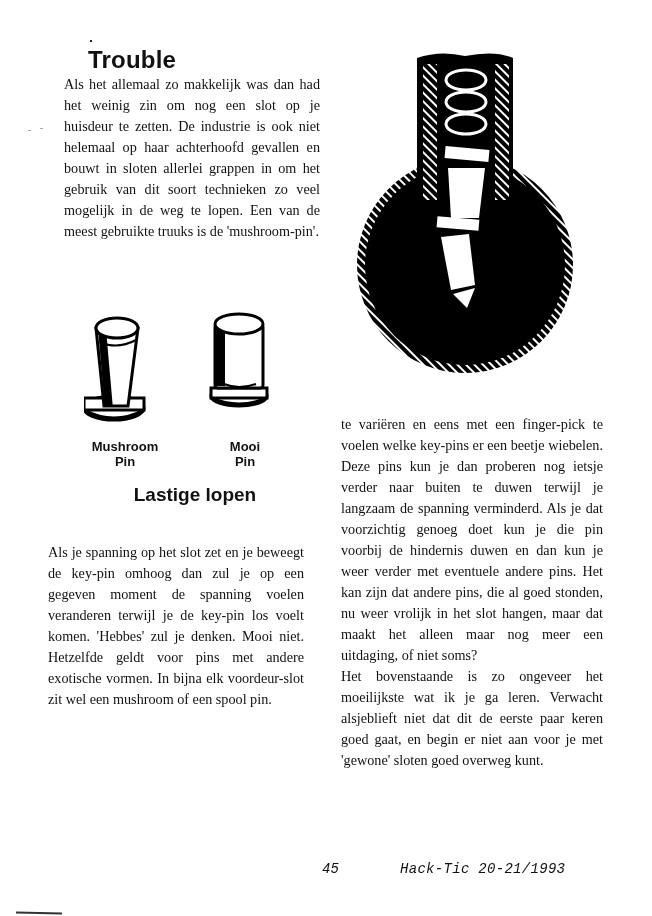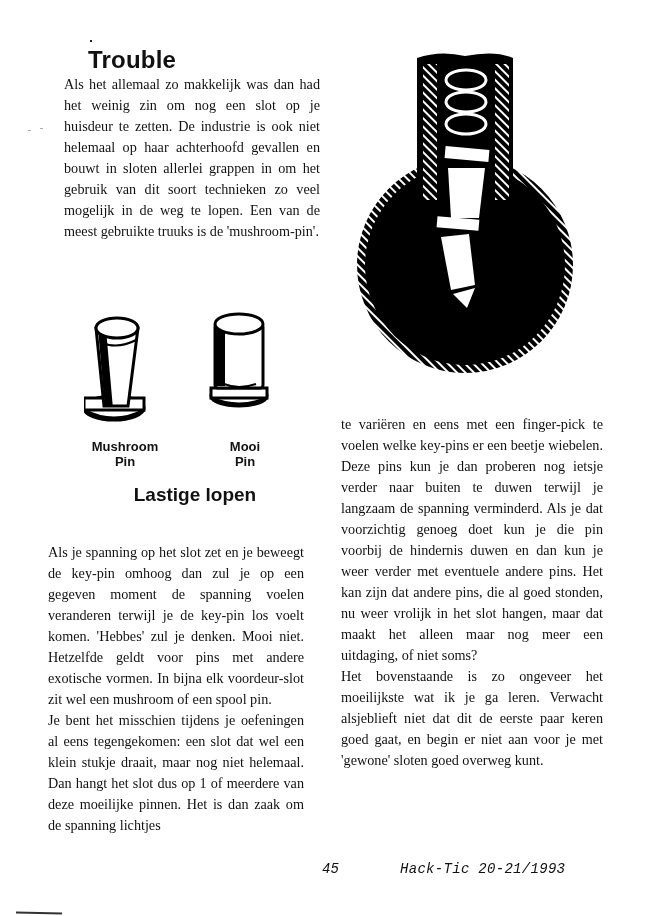--- a/index.html
+++ b/index.html
@@ -76,21 +76,20 @@
 </div>
 <div class="pin-label spool sans">
   <div>Mooi</div>
   <div>Pin</div>
 </div>
 
 <div class="heading-lastige sans">Lastige lopen</div>
 
 <div class="col left-col-bottom serif">
   <p>Als je spanning op het slot zet en je beweegt de key-pin omhoog dan zul je op een gegeven moment de spanning voelen veranderen terwijl je de key-pin los voelt komen. 'Hebbes' zul je denken. Mooi niet. Hetzelfde geldt voor pins met andere exotische vormen. In bijna elk voordeur-slot zit wel een mushroom of een spool pin.</p>
-  <p class="gap">Je bent het misschien tijdens je oefeningen al eens tegengekomen: een slot dat wel een klein stukje draait, maar nog niet helemaal. Dan hangt het slot dus op 1 of meerdere van deze moeilijke pinnen. Het is dan zaak om de spanning lichtjes</p>
 </div>
 
 <svg class="fig-lock" viewBox="0 0 250 340" xmlns="http://www.w3.org/2000/svg">
   <defs>
     <pattern id="hatch" width="6" height="6" patternUnits="userSpaceOnUse" patternTransform="rotate(-45)">
       <rect width="6" height="6" fill="#000"></rect>
       <rect width="2" height="6" fill="#fff"></rect>
     </pattern>
   </defs>
 

